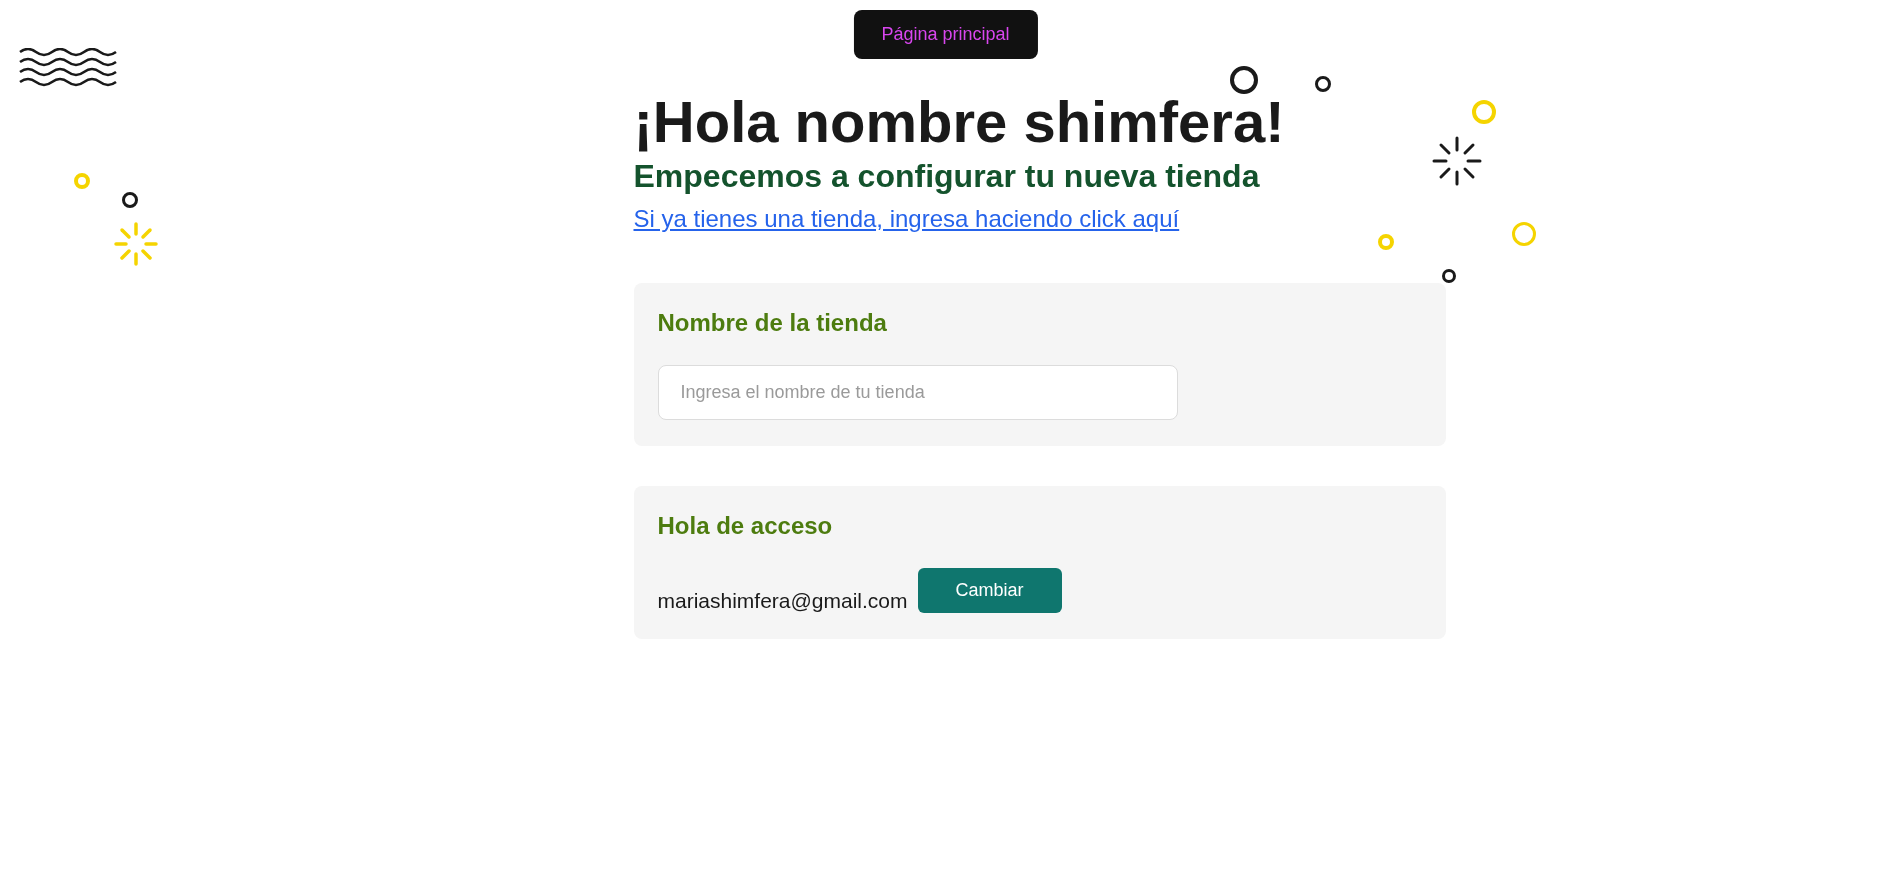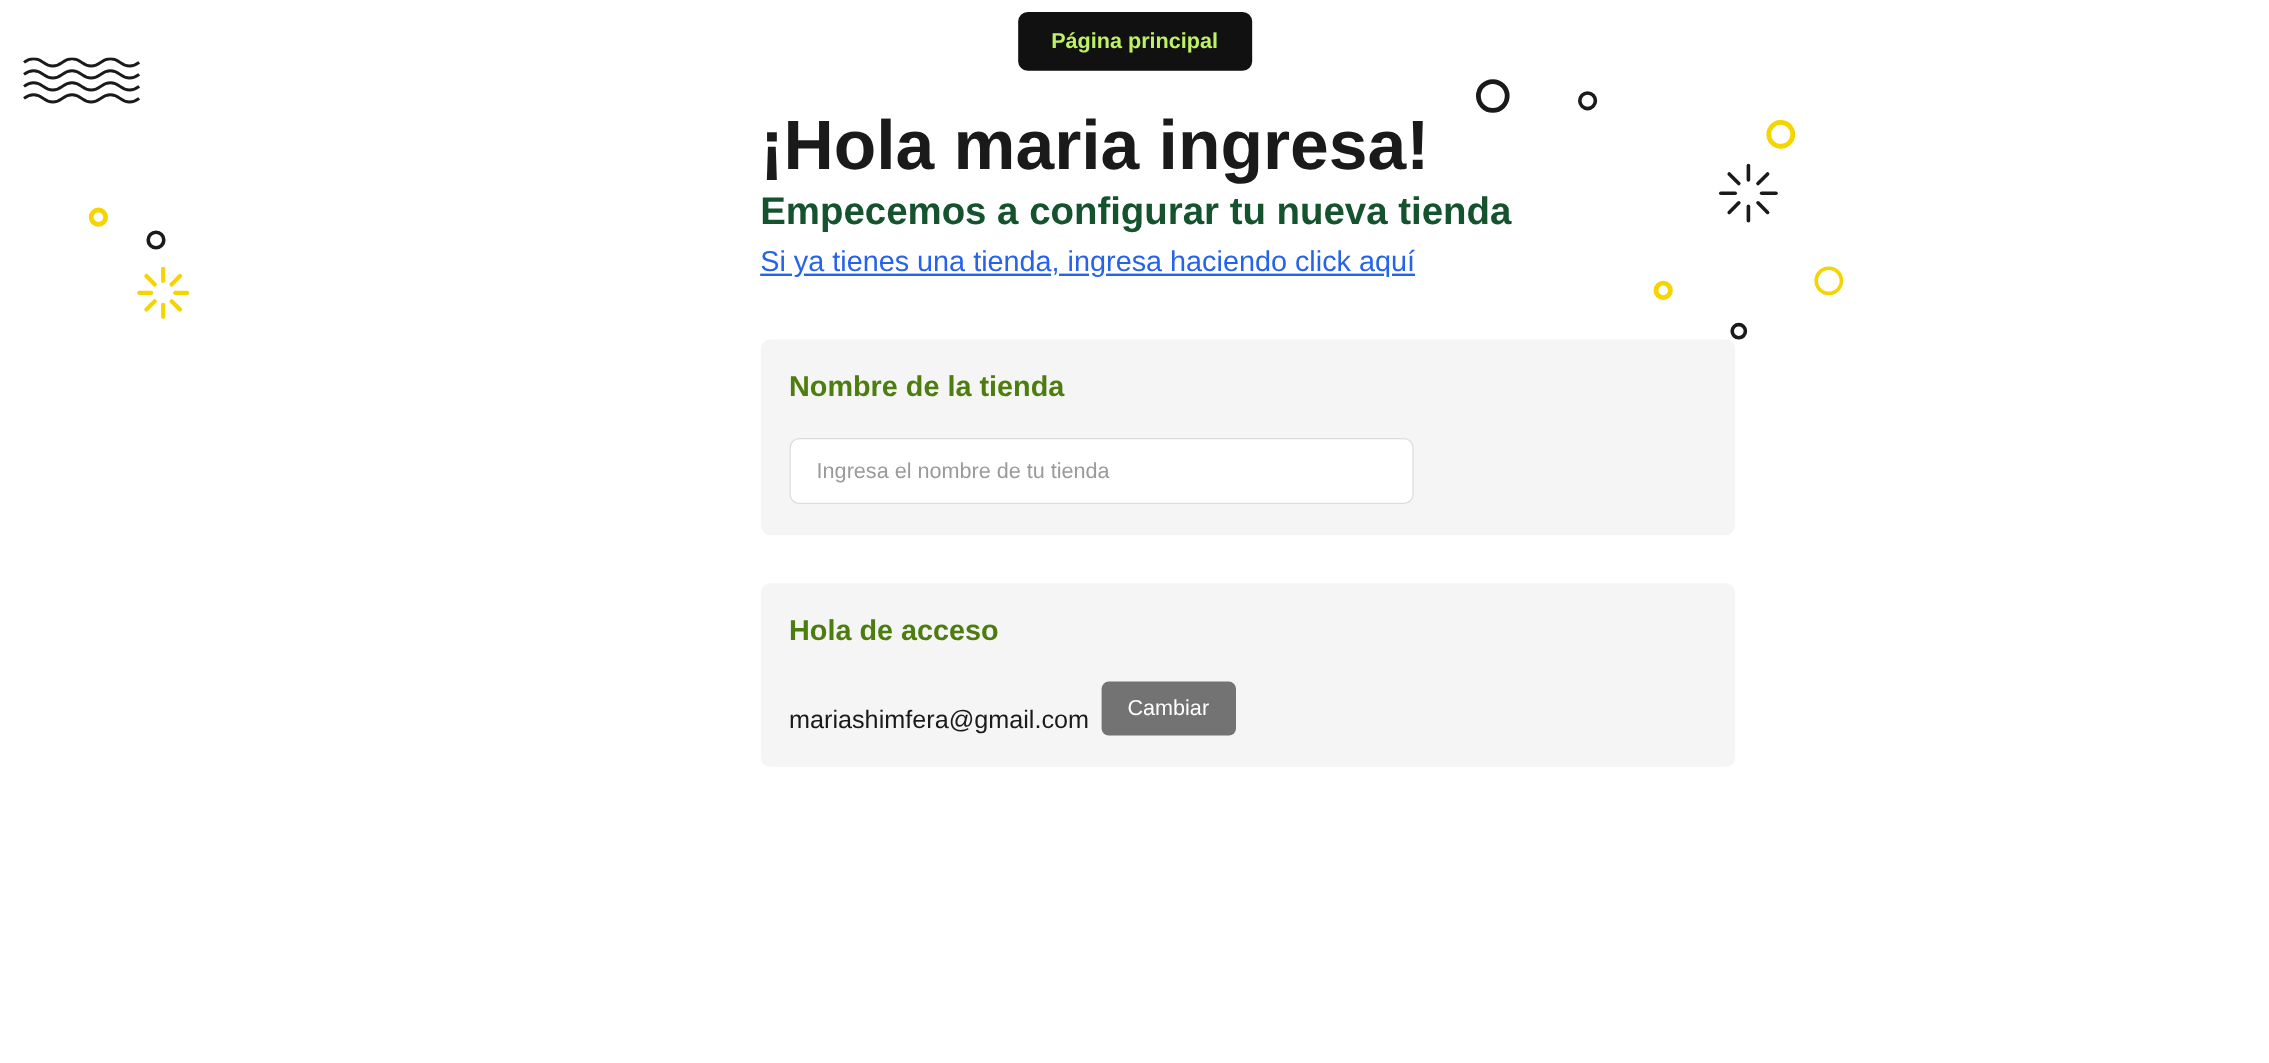--- a/index.html
+++ b/index.html
@@ -15,25 +15,25 @@
       overflow-x: hidden;
       min-height: 886px;
     }
 
     .header-btn {
       position: absolute;
       top: 10px;
       left: 50%;
       transform: translateX(-50%);
       background: #111111;
-      color: #bef264;
+      color: #d946ef;
       border: none;
       padding: 14px 28px;
       font-size: 18px;
-      font-weight: 700;
+      font-weight: 400;
       border-radius: 8px;
       cursor: pointer;
     }
 
     .content {
       max-width: 1100px;
       margin: 0 auto;
       padding-top: 90px;
       padding-left: 238px;
       padding-right: 50px;
@@ -101,24 +101,24 @@
       gap: 10px;
       flex-wrap: wrap;
     }
 
     .email-value {
       font-size: 21px;
       color: #1a1a1a;
     }
 
     .change-btn {
-      background: #737373;
+      background: #0f766e;
       color: #ffffff;
       border: none;
-      padding: 12px 22px;
+      padding: 12px 38px;
       font-size: 18px;
       font-weight: 500;
       border-radius: 6px;
       cursor: pointer;
     }
 
     
     .decor {
       position: absolute;
       pointer-events: none;
@@ -207,21 +207,21 @@
     <line x1="33" y1="33" x2="41" y2="41"></line>
     <line x1="41" y1="9" x2="33" y2="17"></line>
     <line x1="17" y1="33" x2="9" y2="41"></line>
   </g>
 </svg>
 
 <button class="header-btn">Página principal</button>
 
 <div class="content">
   <div class="inner-content">
-    <h1 class="page-title">¡Hola maria ingresa!</h1>
+    <h1 class="page-title">¡Hola nombre shimfera!</h1>
     <h2 class="page-subtitle">Empecemos a configurar tu nueva tienda</h2>
     <a href="#" class="login-link">Si ya tienes una tienda, ingresa haciendo click aquí</a>
 
     
     <div class="card">
       <div class="card-title">Nombre de la tienda</div>
       <input type="text" class="text-input" placeholder="Ingresa el nombre de tu tienda" style="">
     </div>
 
     

